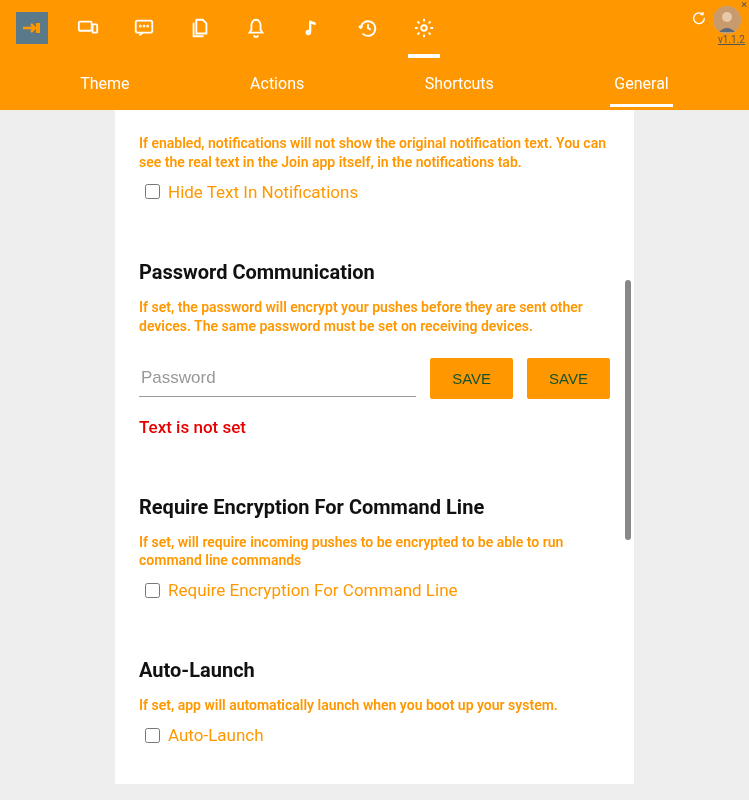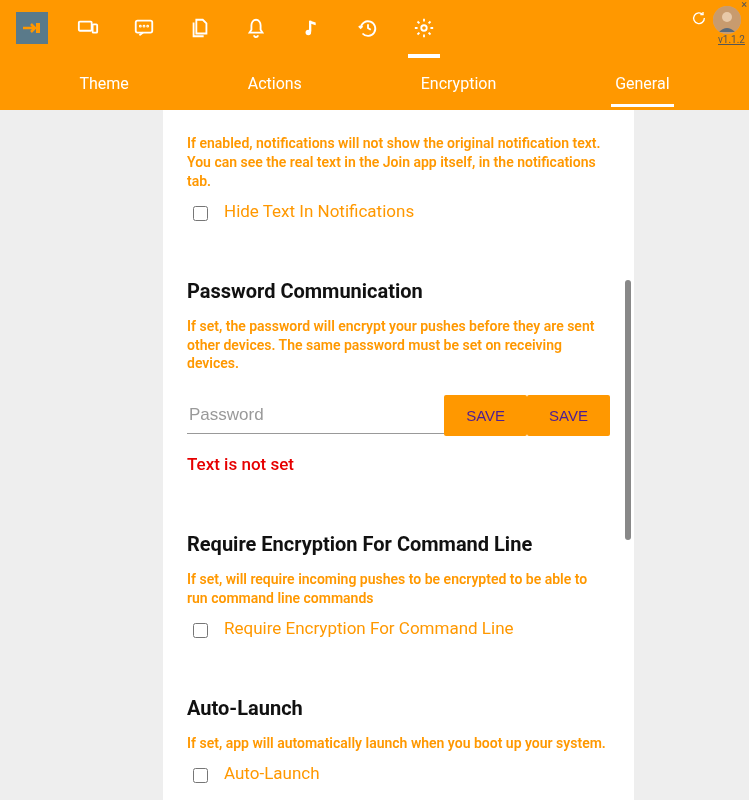--- a/index.html
+++ b/index.html
@@ -108,39 +108,38 @@
     bottom: 0;
     left: 0;
     right: 0;
     height: 3px;
     background: #fff;
   }
   .content-wrap {
     padding: 0 115px 16px 115px;
     height: calc(800px - 110px);
     position: relative;
-    margin-left: 48px;
   }
   .card {
     background: #fff;
     min-height: 100%;
     padding: 24px 24px 24px 24px;
     position: relative;
   }
   .desc {
     color: #ff9800;
     font-size: 14px;
     font-weight: 600;
     line-height: 1.35;
     margin-bottom: 10px;
   }
   .check-row {
     display: flex;
-    align-items: flex-end;
-    gap: 16px;
+    align-items: center;
+    gap: 8px;
     margin-left: 6px;
   }
   .check-row input[type="checkbox"] {
     width: 15px;
     height: 15px;
     cursor: pointer;
   }
   .check-label {
     color: #ff9800;
     font-size: 17px;
@@ -149,35 +148,36 @@
   .section-title {
     font-size: 20px;
     font-weight: 700;
     color: #111;
     margin-top: 58px;
     margin-bottom: 14px;
   }
   .pw-row {
     display: flex;
     align-items: center;
+    gap: 14px;
     margin-top: 22px;
   }
   .pw-input {
     flex: 1;
     border: none;
     border-bottom: 1px solid #999;
     padding: 8px 2px;
     font-size: 17px;
     outline: none;
     background: transparent;
   }
   .pw-input::placeholder { color: #999; }
   .btn {
     background: #ff9800;
-    color: #4c1d95;
+    color: #14532d;
     border: none;
     padding: 12px 22px;
     font-size: 15px;
     font-weight: 500;
     cursor: pointer;
     border-radius: 2px;
   }
   .error-msg {
     color: #e60000;
     font-size: 17px;
@@ -266,21 +266,21 @@
           <circle cx="14" cy="11" r="5" fill="#e8c9a8"></circle>
           <path d="M6 26 Q14 18 22 26" fill="#5a6a7a"></path>
         </svg>
     </div>
   </div>
   <div class="close-x">×</div>
   <div class="version">v1.1.2</div>
   <div class="tabs">
     <div class="tab">Theme</div>
     <div class="tab">Actions</div>
-    <div class="tab">Encryption</div>
+    <div class="tab">Shortcuts</div>
     <div class="tab active">General</div>
   </div>
 </div>
 
 <div class="content-wrap">
   <div class="card">
 
     <div class="desc">If enabled, notifications will not show the original notification text. You can see the real text in the Join app itself, in the notifications tab.</div>
     <div class="check-row">
       <input type="checkbox" style="">

